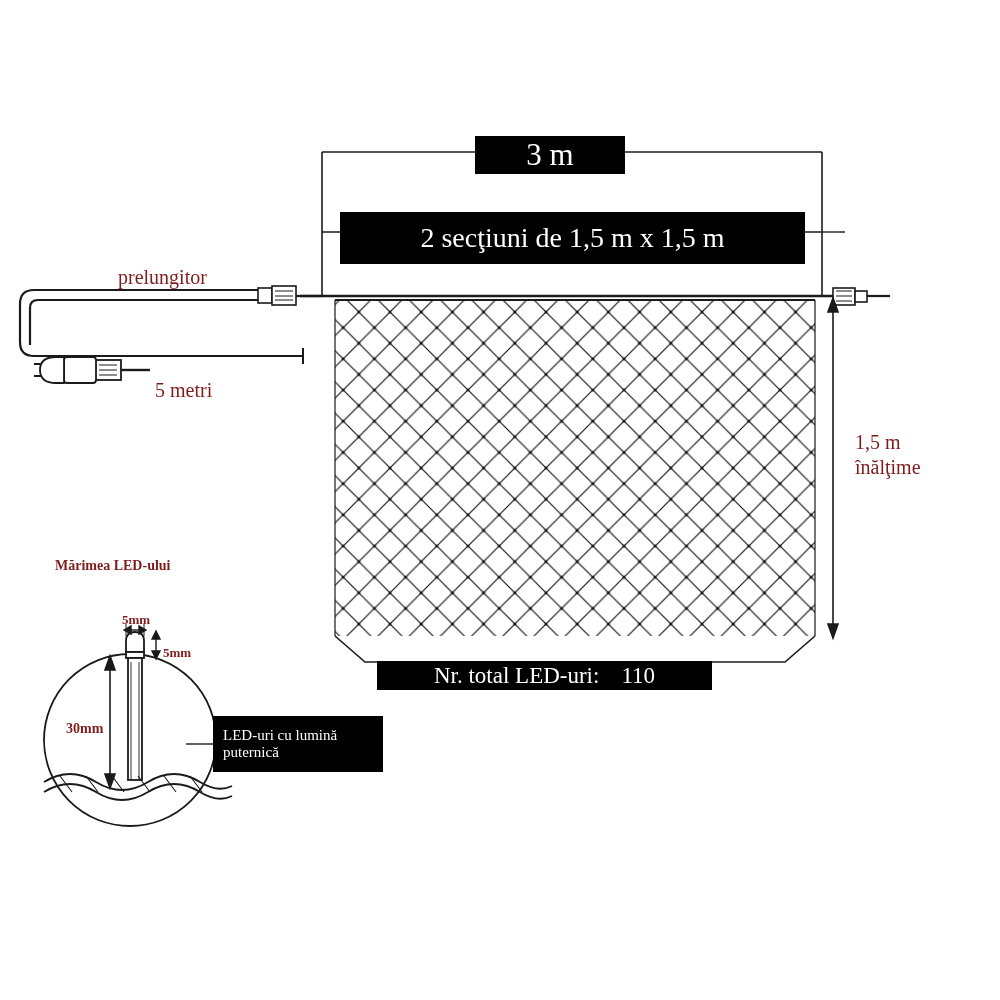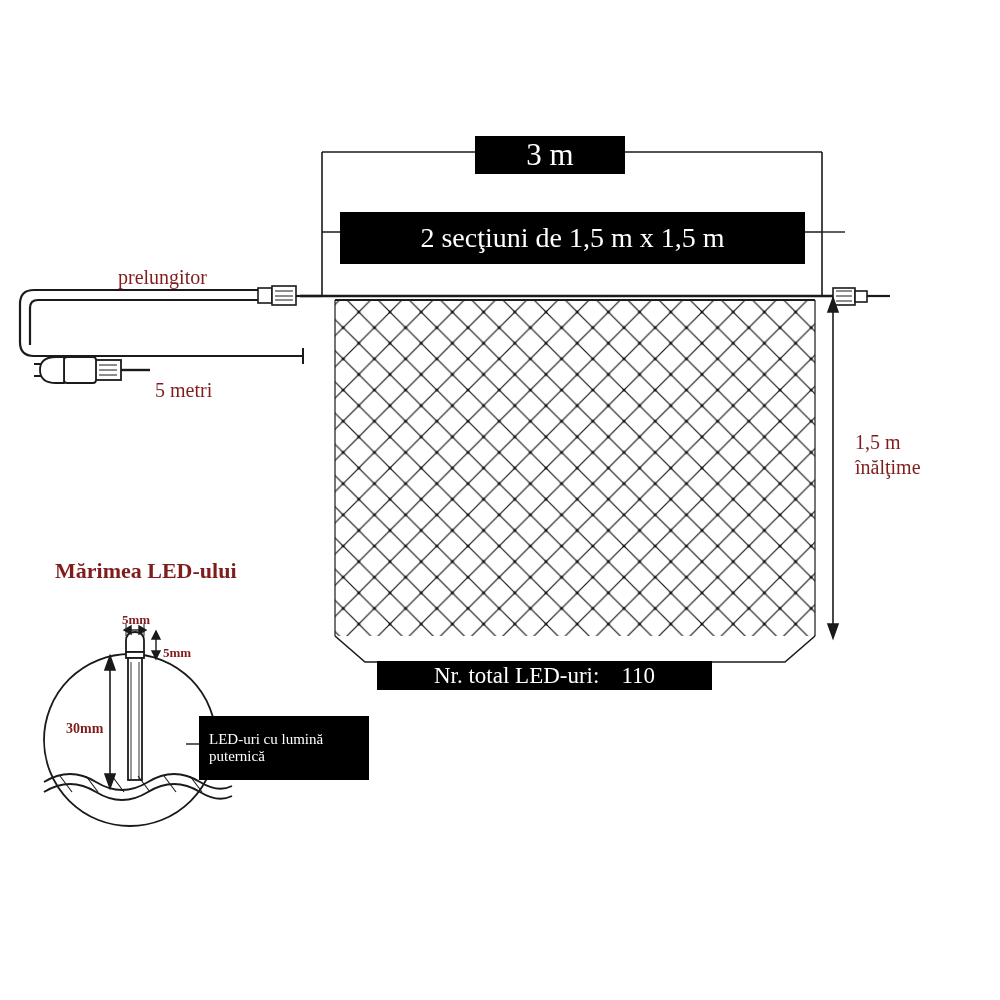--- a/index.html
+++ b/index.html
@@ -34,27 +34,27 @@
     white-space:pre-line;
   }
   .bold{font-weight:bold;}
 
   
   #lbl-3m{left:475px;top:136px;width:150px;height:38px;font-size:31px;}
   #lbl-sections{left:340px;top:212px;width:465px;height:52px;font-size:28px;}
   #lbl-connect{left:845px;top:196px;width:140px;height:72px;font-size:15px;}
   #lbl-total{left:377px;top:661px;width:335px;height:29px;font-size:23px;}
   #lbl-total .txt1{margin-right:22px;}
-  #lbl-bright{left:199px;top:716px;width:170px;height:64px;font-size:15px;
+  #lbl-bright{left:213px;top:716px;width:170px;height:56px;font-size:15px;
               justify-content:flex-start;text-align:left;padding-left:10px;}
 
   #txt-prelungitor{left:118px;top:266px;font-size:20px;}
   #txt-5metri{left:155px;top:379px;font-size:20px;}
   #txt-height{left:855px;top:430px;font-size:20px;line-height:1.25;}
-  #txt-ledsize{left:55px;top:558px;font-size:22px;}
+  #txt-ledsize{left:55px;top:558px;font-size:14px;}
   #txt-5mm-top{left:122px;top:612px;font-size:13px;}
   #txt-5mm-right{left:163px;top:645px;font-size:13px;}
   #txt-30mm{left:66px;top:721px;font-size:14px;}
   #txt-footnote{left:168px;top:837px;font-size:17px;}
 </style>
 </head>
 <body>
 
 <div id="stage">
 

